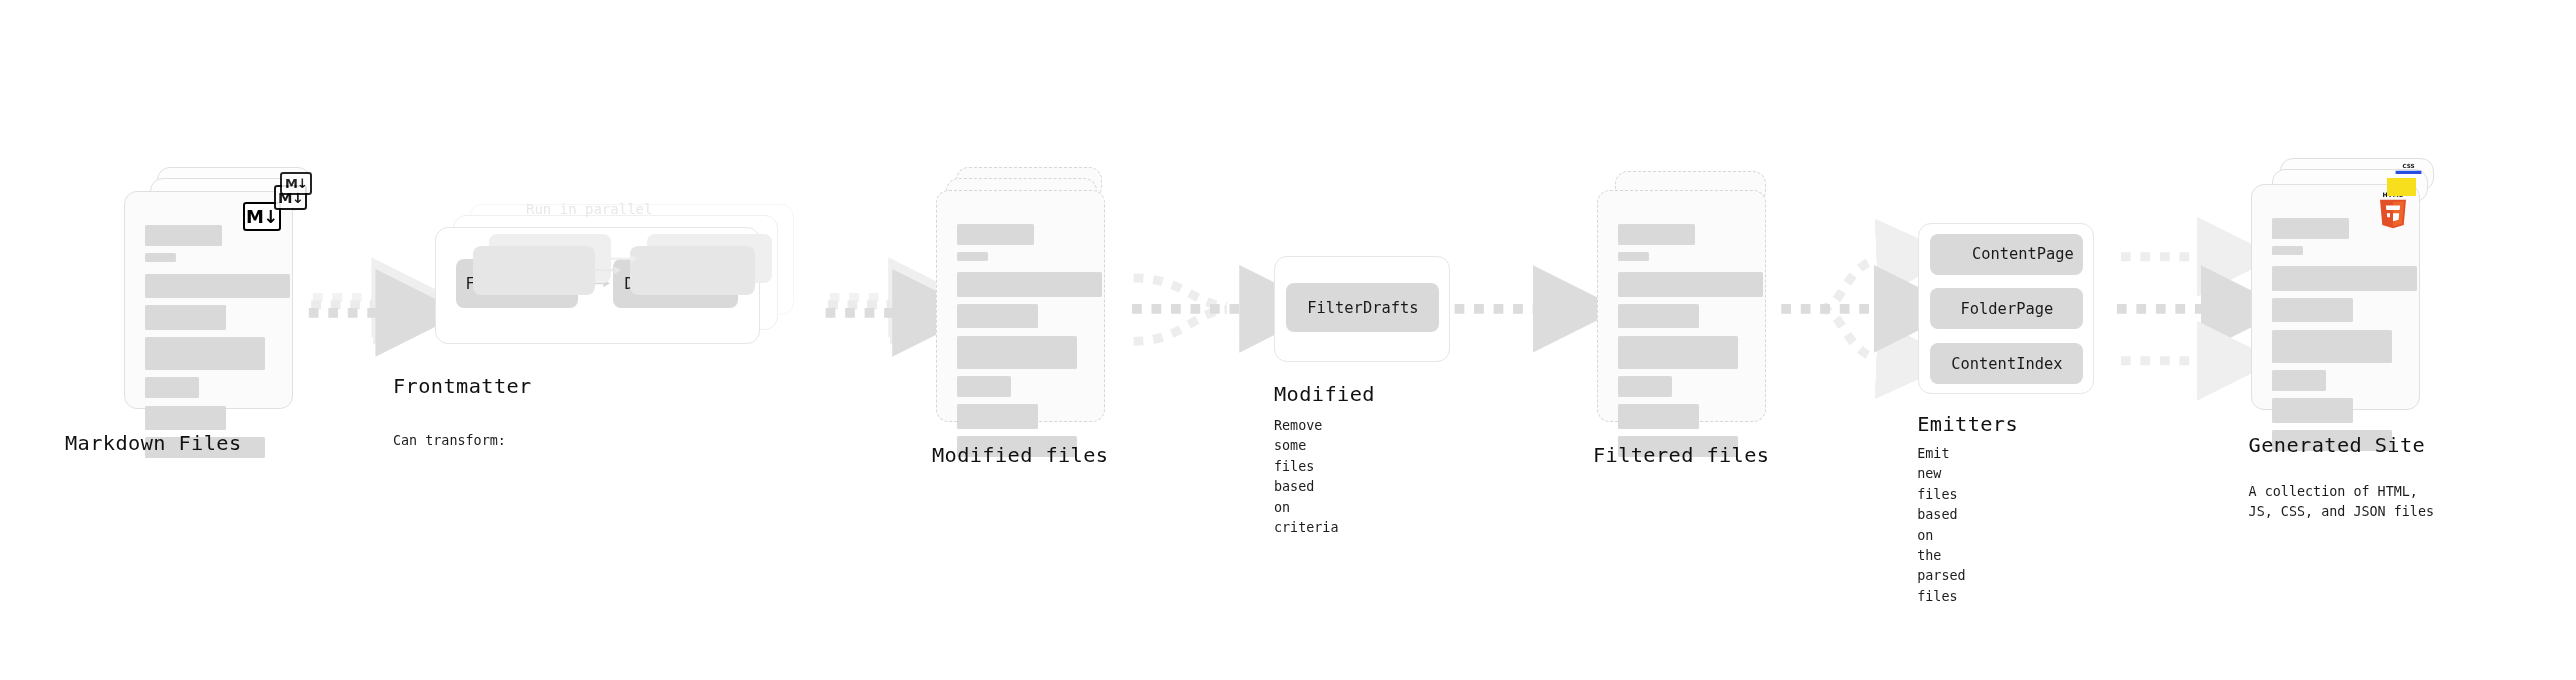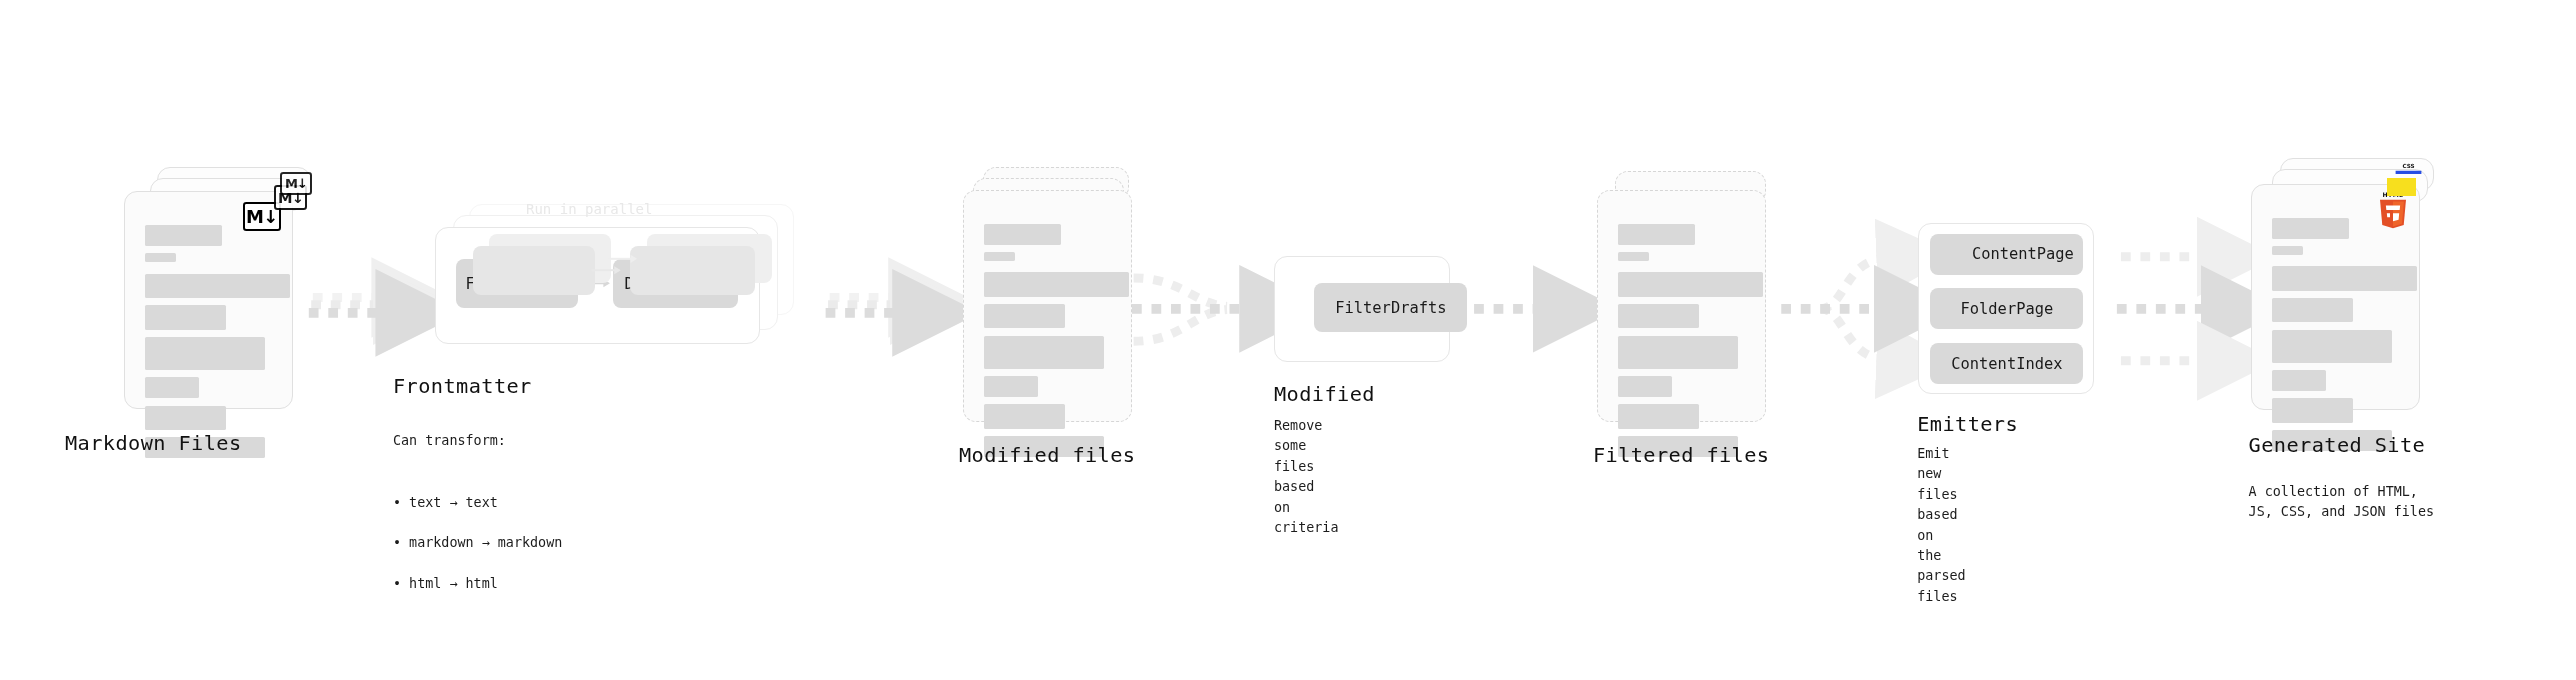--- a/index.html
+++ b/index.html
@@ -171,29 +171,24 @@
       <line x1="248" y1="113" x2="282" y2="113" stroke="#eee" stroke-width="2.5"></line>
       <path d="M276,108 L284,113 L276,118 z" fill="#eee"></path>
       <line x1="228" y1="127" x2="262" y2="127" stroke="#e8e8e8" stroke-width="2.5"></line>
       <path d="M256,122 L264,127 L256,132 z" fill="#e8e8e8"></path>
     </svg>
   </div>
   <div class="paralabel" style="left:120px;top:34px;">Run in parallel</div>
   <div class="title" style="left:-13px;top:207px;">Frontmatter</div>
   <div class="caption" style="left:-13px;top:244px;">
     <div>Can transform:</div>
-    <ul class="bullets">
-      <li>• text → text</li>
-      <li>• markdown → markdown</li>
-      <li>• html → html</li>
-    </ul>
-  </div>
-</div>
-
-<div class="stage" style="left:963px;top:167px;">
+  </div>
+</div>
+
+<div class="stage" style="left:936px;top:167px;">
   <div class="docstack" style="width:175px;height:244px;">
     <div class="doc dashed" style="left:19.5px;top:0px;width:146px;height:32.5px;"></div>
     <div class="doc dashed" style="left:9.8px;top:10.6px;width:151px;height:32.5px;"></div>
     <div class="doc dashed" style="left:0px;top:23px;width:169px;height:232px;">
       <div class="lines" id="mod-lines">
           <div class="bar" style="width: 77px; height: 21px;"></div>
           <div class="bar" style="width: 31px; height: 9px; margin-bottom: 11.4px;"></div>
           <div class="bar" style="width: 145px; height: 24.4px;"></div>
           <div class="bar" style="width: 81px; height: 24.4px;"></div>
           <div class="bar" style="width: 120px; height: 33px;"></div>
@@ -201,21 +196,21 @@
           <div class="bar" style="width: 81px; height: 24.4px;"></div>
           <div class="bar" style="width: 120px; height: 21px;"></div>
         </div>
     </div>
   </div>
   <div class="title" style="left:-4.1px;top:276px;">Modified files</div>
 </div>
 
 <div class="stage" style="left:1274px;top:256px;">
   <div class="gbox" style="left:0px;top:0px;width:176px;height:106px;">
-    <div class="chip" style="left:11.4px;top:26px;width:153px;height:49px;margin-left:28px;">FilterDrafts</div>
+    <div class="chip" style="left:11.4px;top:26px;width:153px;height:49px;">FilterDrafts</div>
   </div>
   <div class="title" style="left:0px;top:126px;">Modified</div>
   <div class="caption" style="left:0px;top:160px;">Remove some files based
 on criteria</div>
 </div>
 
 <div class="stage" style="left:1597px;top:167px;">
   <div class="docstack" style="width:175px;height:244px;">
     <div class="doc dashed" style="left:18px;top:4.1px;width:151px;height:32.5px;"></div>
     <div class="doc dashed" style="left:0px;top:23px;width:169px;height:232px;">

